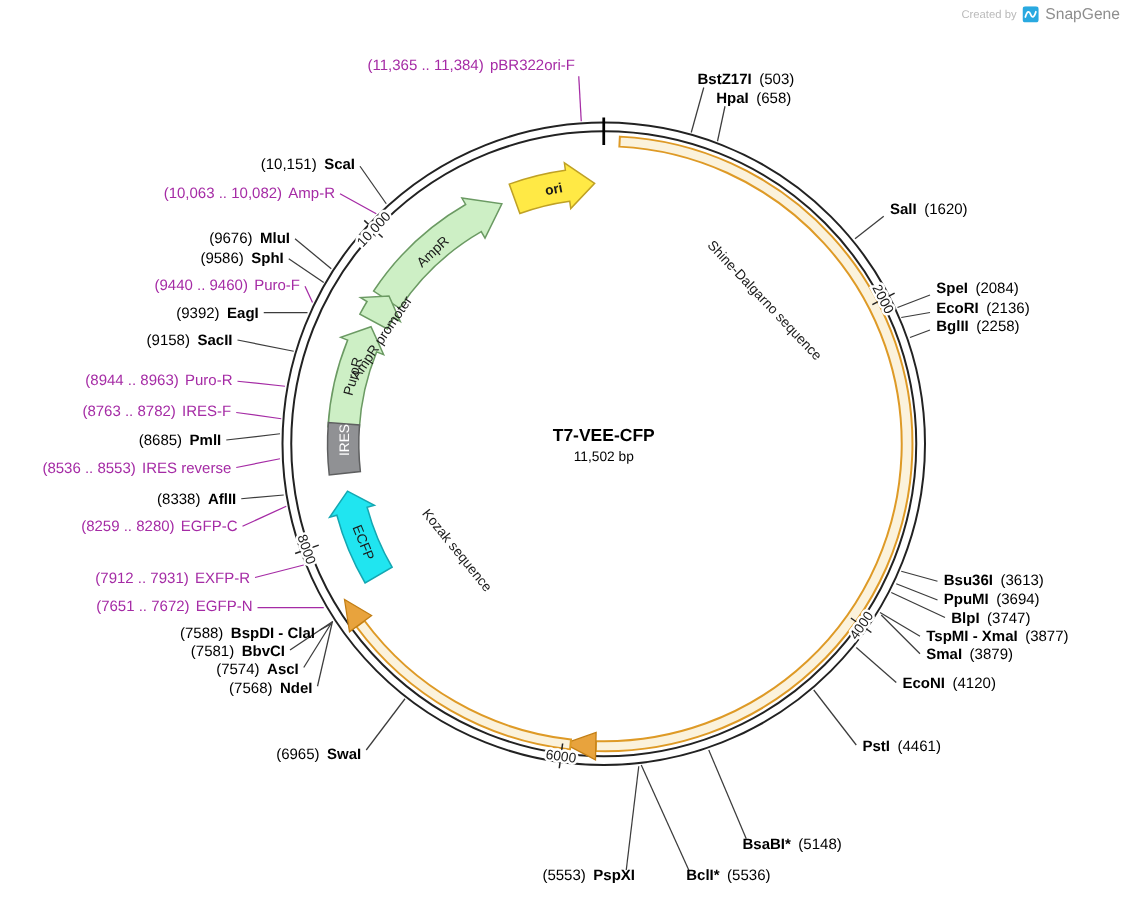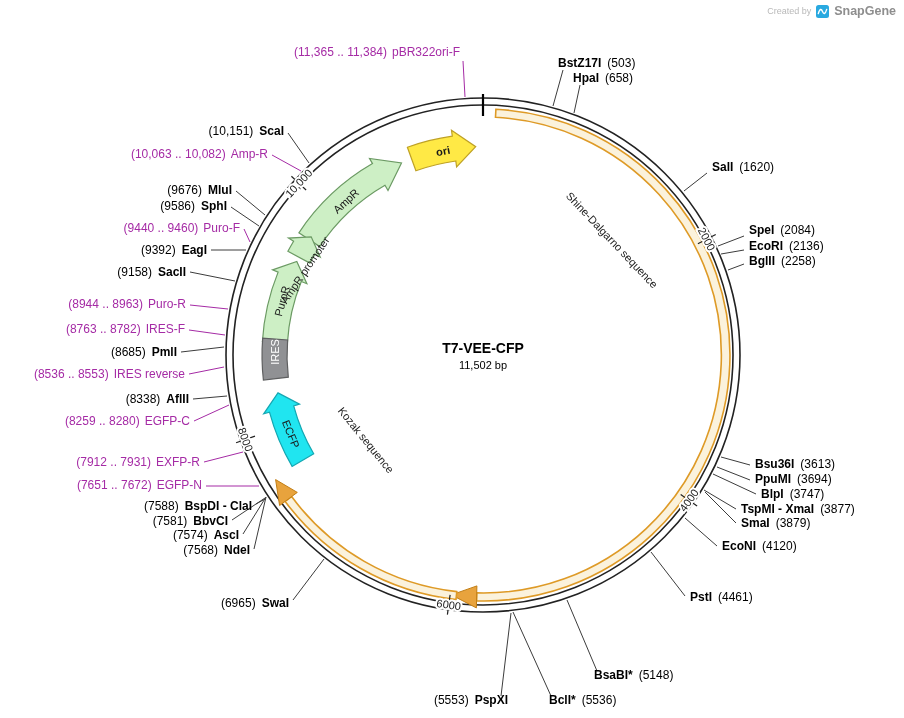--- a/index.html
+++ b/index.html
@@ -21,21 +21,21 @@
   .cds{fill:#CDEFC5;stroke:#6B9A63;stroke-width:1.2;}
   .ori-feat{fill:#FFE945;stroke:#BFA125;stroke-width:1.2;}
   .ires-feat{fill:#909194;stroke:#5E5F60;stroke-width:1.2;}
   .ecfp-feat{fill:#20E5F0;stroke:#14A7B2;stroke-width:1.2;}
   .tickline{stroke:#222;stroke-width:1.2;}
   .origin-tick{stroke:#000;stroke-width:2.2;}
   .co{stroke:#3C3C3C;stroke-width:1;}
   .cop{stroke:#A52BA5;stroke-width:1;}
   .brand{position:absolute;top:4px;right:8px;display:flex;align-items:center;gap:5px;}
   .created-by{font-size:9px;color:#B9B9B9;}
-  .brand-name{font-size:12.5px;font-weight:bold;color:#8E8E8E;}
+  .brand-name{font-size:12.5px;font-weight:normal;color:#8E8E8E;}
   .logo-box{display:inline-flex;line-height:0;}
 </style>
 </head>
 <body>
 
 <div class="canvas">
 
   <div class="brand">
     <span class="created-by">Created by</span>
     <span class="logo-box">

